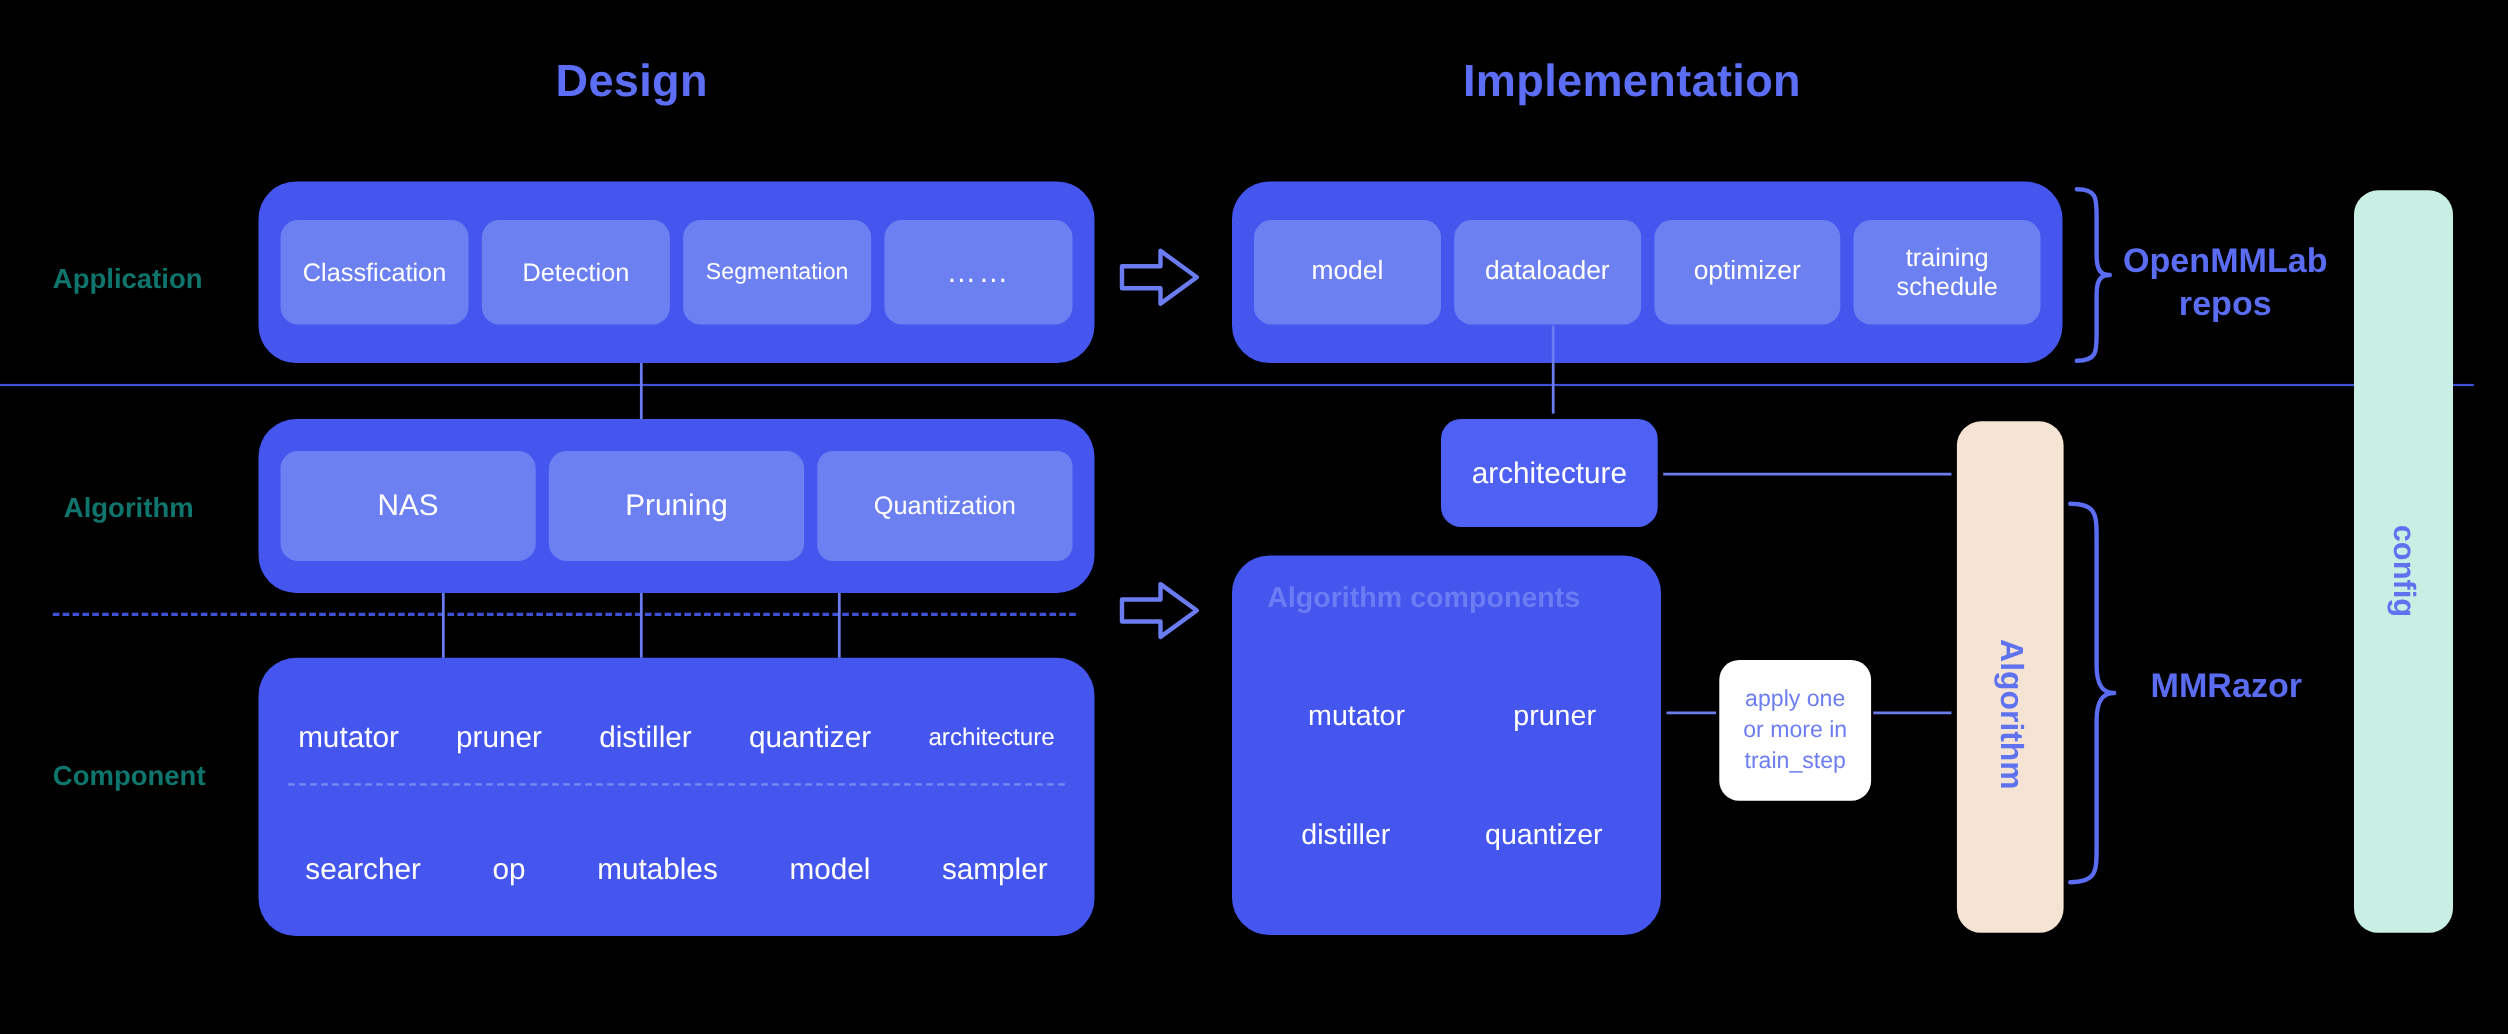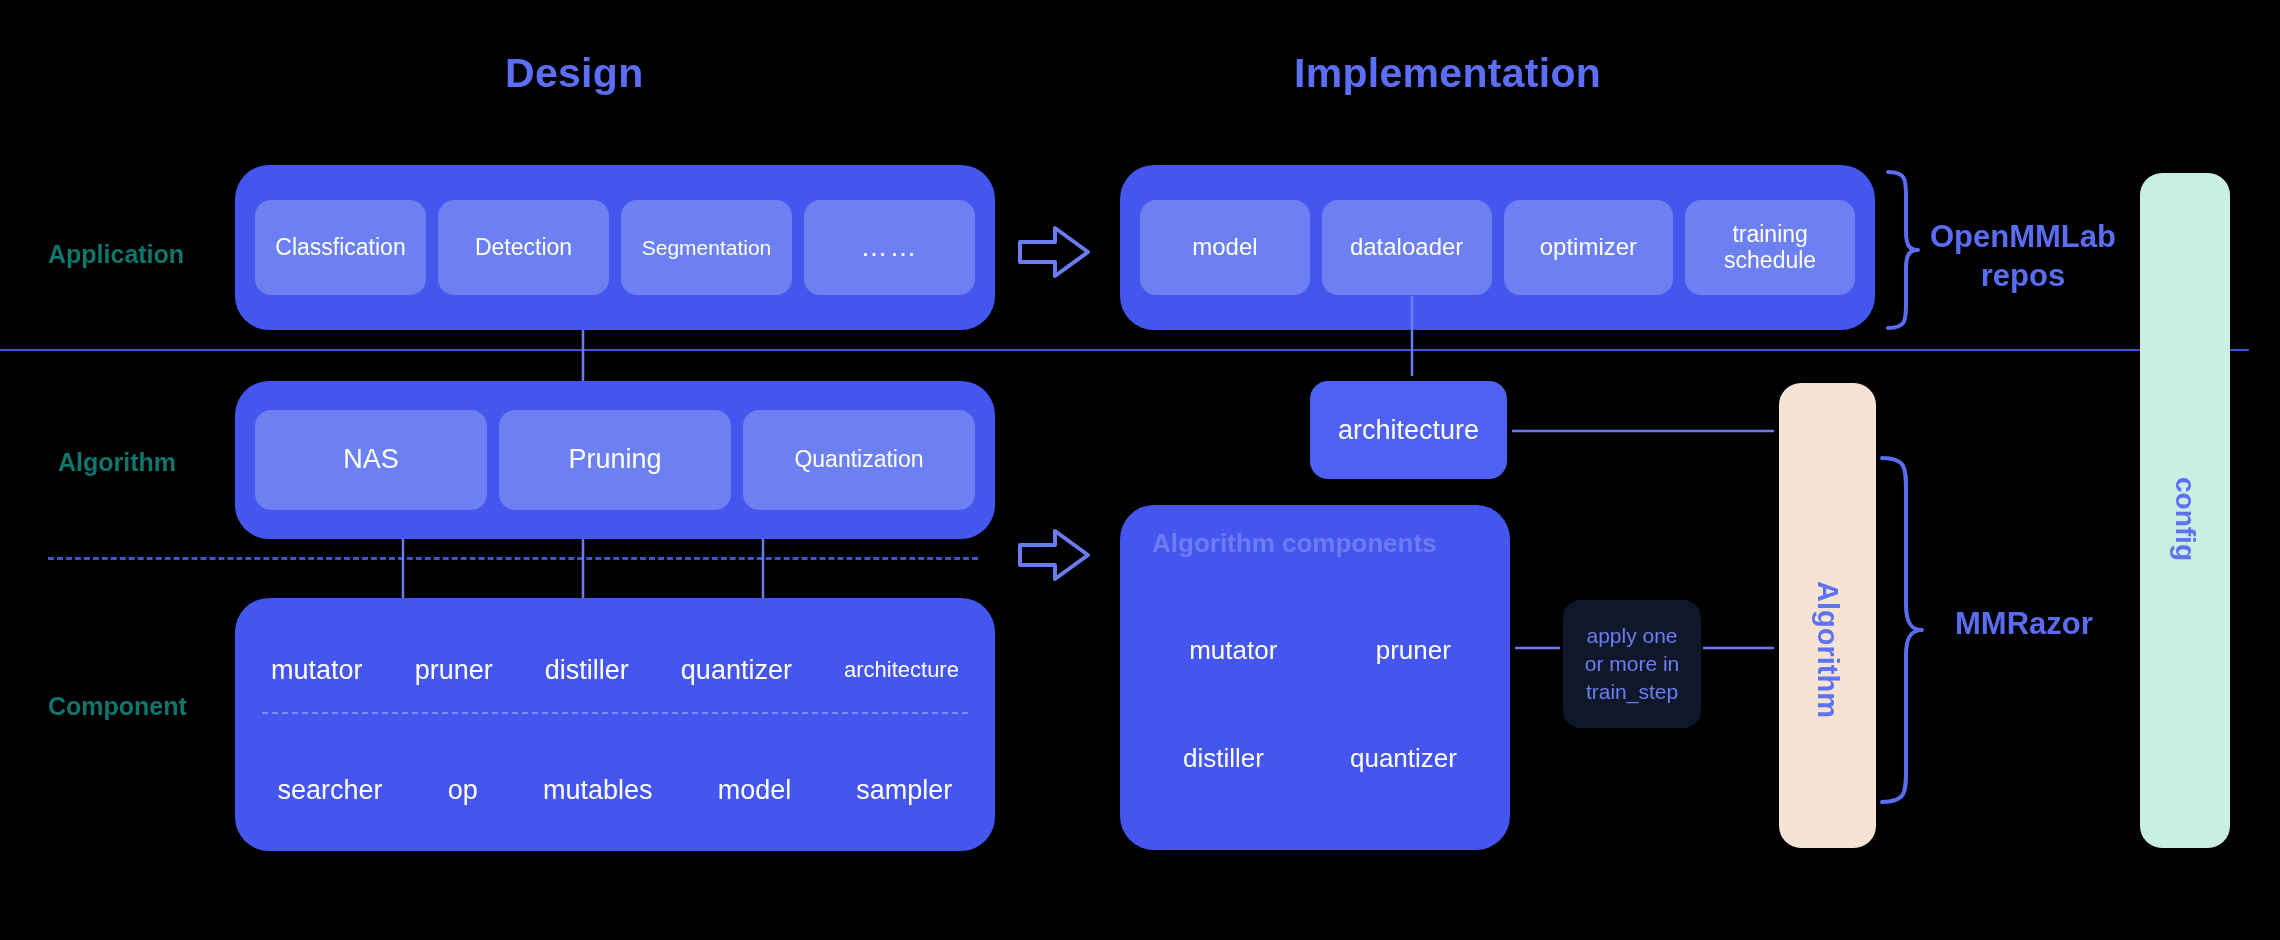--- a/index.html
+++ b/index.html
@@ -9,21 +9,21 @@
     -webkit-font-smoothing:antialiased;
   }
   .stage{position:absolute;inset:0;}
 
   
   .col-title{
     position:absolute;font-size:41px;font-weight:bold;color:#5c6ef5;
     letter-spacing:.3px;white-space:nowrap;
   }
   #title-design{left:505px;top:50px;}
-  #title-impl{left:1294px;top:50px;text-align:right;}
+  #title-impl{left:1330px;top:50px;text-align:right;}
 
   
   .row-label{
     position:absolute;font-size:25px;font-weight:bold;color:#0f766e;
     white-space:nowrap;
   }
   #label-application{left:48px;top:240px;}
   #label-algorithm{left:58px;top:448px;}
   #label-component{left:48px;top:692px;}
 
@@ -57,21 +57,21 @@
   #tiles-app-design{left:255px;top:200px;width:720px;height:95px;gap:12px;}
   #tiles-app-design .tile{flex:1;font-size:23px;}
   #tiles-app-design .tile.t-cls{font-size:23px;}
   #tiles-app-design .tile.t-seg{font-size:21px;}
   #tiles-app-design .tile.t-dots{font-size:27px;letter-spacing:2px;}
 
   
   #panel-alg-design{left:235px;top:381px;width:760px;height:158px;}
   #tiles-alg-design{left:255px;top:410px;width:720px;height:100px;gap:12px;}
   #tiles-alg-design .tile{flex:1;font-size:27px;}
-  #tiles-alg-design .tile.small{font-size:23px;}
+  #tiles-alg-design .tile.small{font-size:23px;border-radius:14px;}
 
   
   #panel-comp-design{left:235px;top:598px;width:760px;height:253px;}
   .comp-grid{position:absolute;left:245px;width:740px;display:flex;
              align-items:center;justify-content:space-around;}
   #comp-row1{top:635px;height:70px;}
   #comp-row2{top:755px;height:70px;}
   .comp-item{color:#fff;font-size:27px;white-space:nowrap;}
   .comp-item.sm{font-size:22px;}
   .comp-dash{
@@ -101,21 +101,21 @@
   }
   .alg-grid{position:absolute;left:1140px;width:360px;display:flex;
             justify-content:space-around;align-items:center;}
   #alg-row1{top:620px;height:60px;}
   #alg-row2{top:728px;height:60px;}
   .alg-item{color:#fff;font-size:26px;white-space:nowrap;}
 
   
   #box-apply{
     position:absolute;left:1563px;top:600px;width:138px;height:128px;
-    background:#0f172a;border-radius:18px;
+    background:#ffffff;border-radius:18px;
     display:flex;flex-direction:column;align-items:center;justify-content:center;
     color:#6d7df2;font-size:21px;line-height:1.32;text-align:center;
   }
 
   
   #bar-algorithm{
     position:absolute;left:1779px;top:383px;width:97px;height:465px;
     background:#f5e3d3;border-radius:22px;
   }
   #bar-algorithm .vtext{

